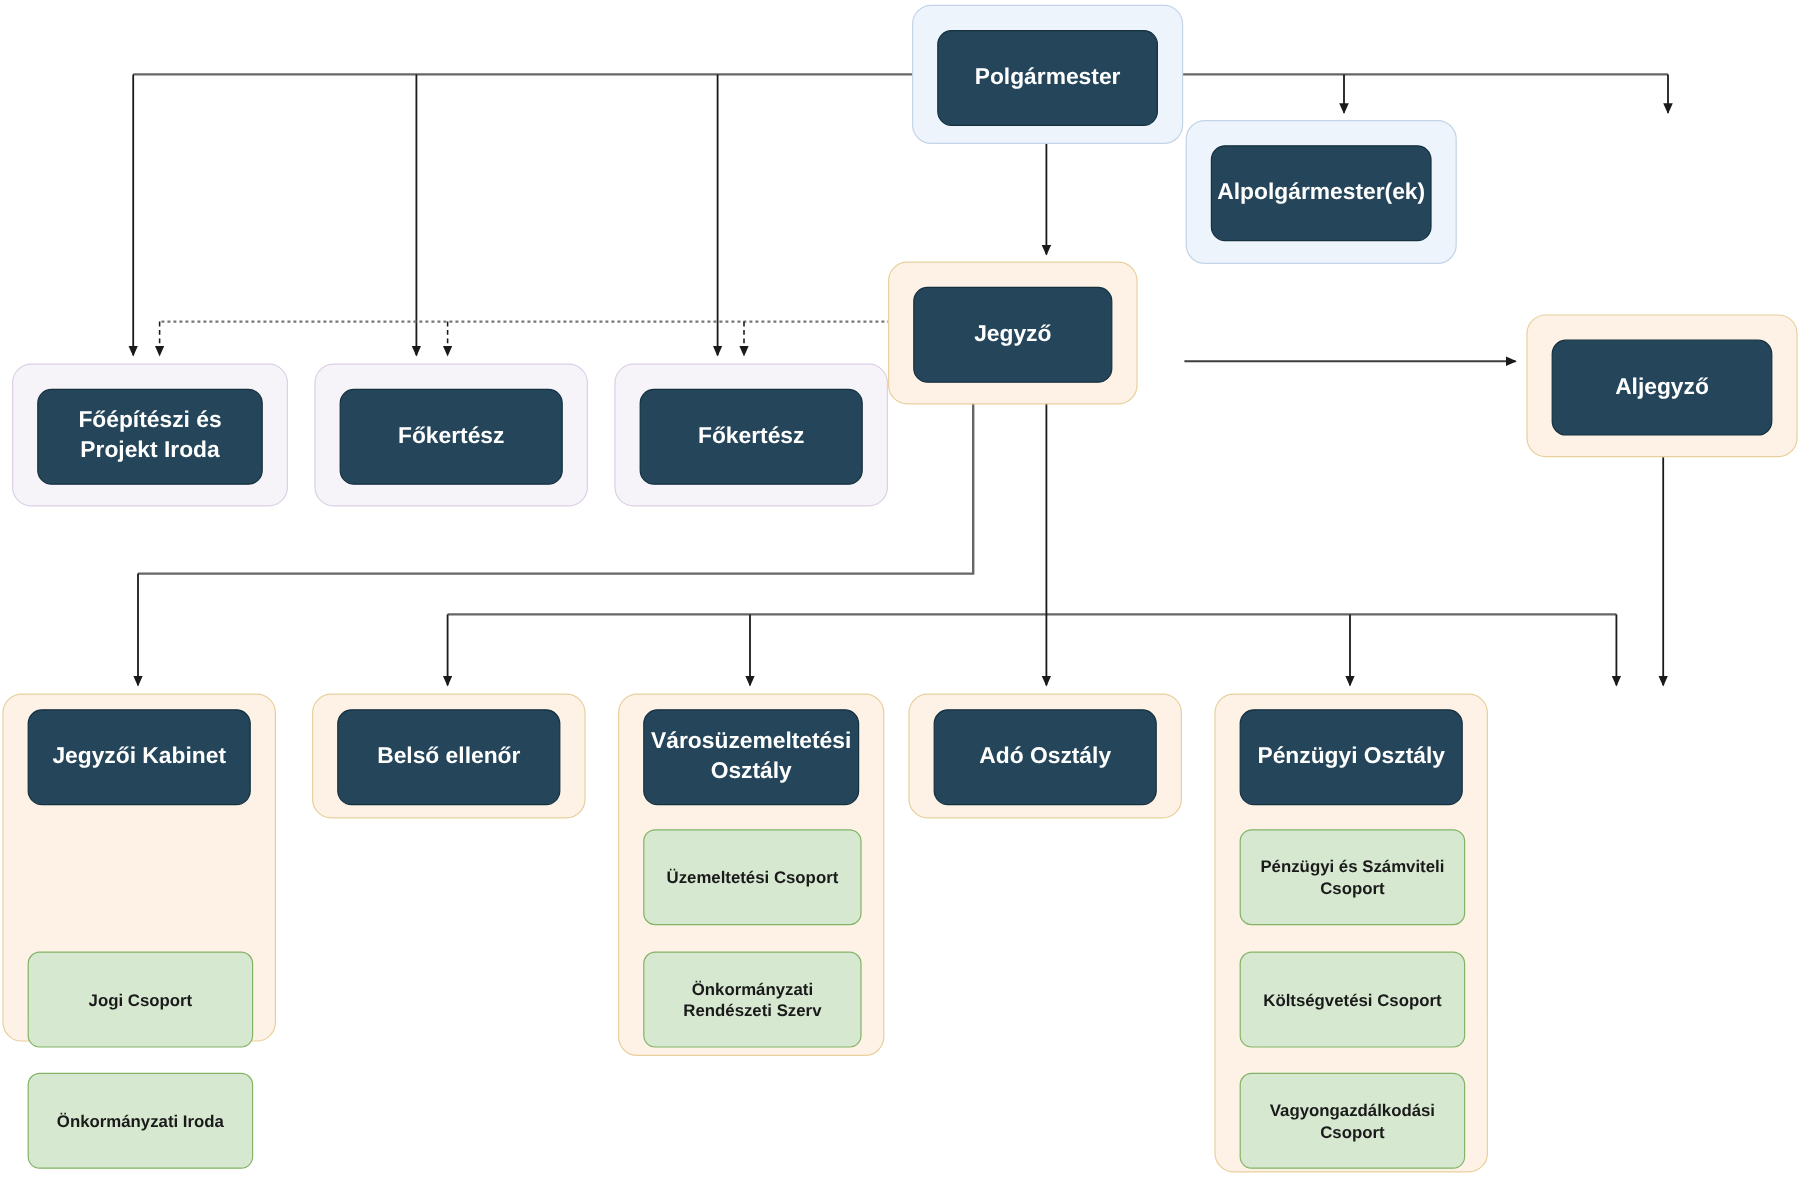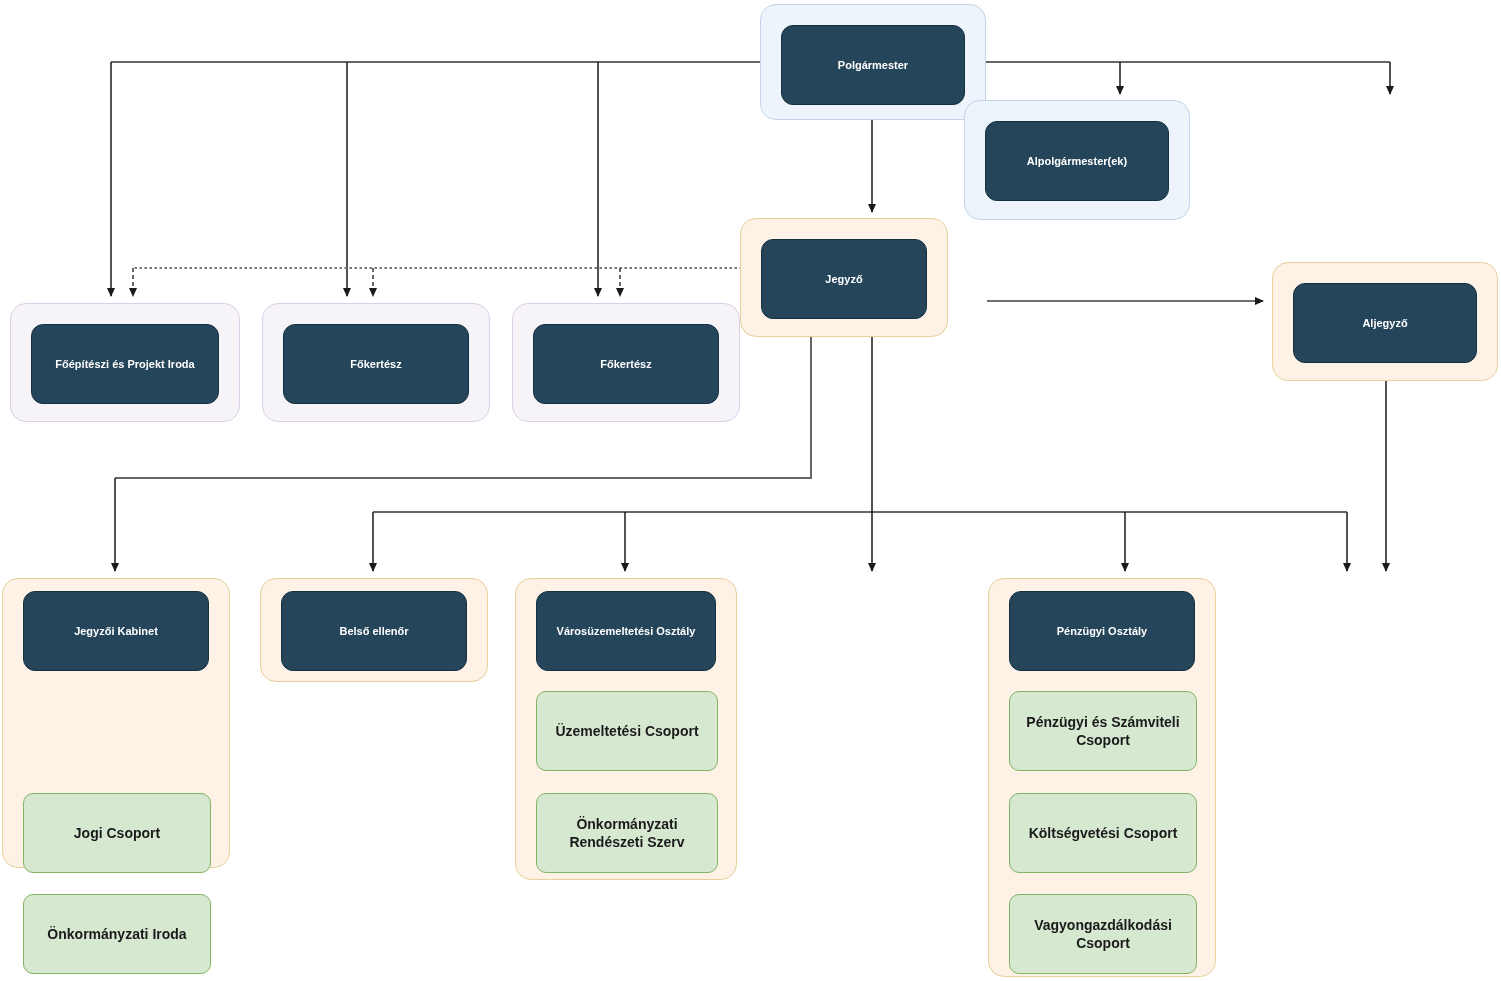--- a/index.html
+++ b/index.html
@@ -19,21 +19,21 @@
   .vline{stroke:var(--line-black);stroke-width:1.5;fill:none;}
   .aline{stroke:#3d3d3d;stroke-width:1.7;fill:none;}
   .dash-h{stroke:#787878;stroke-width:2;fill:none;stroke-dasharray:2.5 2.5;}
   .dash-v{stroke:var(--line-black);stroke-width:1.3;fill:none;stroke-dasharray:4 3;}
   .group{position:absolute;z-index:1;border-radius:16px;border:1px solid;}
   .group.blue{background:var(--group-blue-fill);border-color:var(--group-blue-border);}
   .group.orange{background:var(--group-orange-fill);border-color:var(--group-orange-border);}
   .group.purple{background:var(--group-purple-fill);border-color:var(--group-purple-border);}
   .box{position:absolute;left:20px;right:20px;top:12px;height:80px;border-radius:12px;
     background:var(--node-fill);border:1px solid var(--node-border);
-    color:var(--node-text);font-weight:bold;font-size:11px;line-height:1.3;
+    color:var(--node-text);font-weight:bold;font-size:19px;line-height:1.3;
     display:flex;align-items:center;justify-content:center;text-align:center;padding:0 10px;}
   .bt20 .box{top:20px;}
   .child{position:absolute;left:20px;right:18px;height:80px;border-radius:10px;
     background:var(--child-green-fill);border:1px solid var(--child-green-border);
     color:var(--child-text);font-weight:bold;font-size:14px;line-height:1.3;
     display:flex;align-items:center;justify-content:center;text-align:center;padding:0 10px;}
   .c0{top:112px}.c1{top:214px}.c2{top:315px}
 </style>
 </head>
 <body>
@@ -69,21 +69,21 @@
 
     <path class="dash-h" d="M 757 268 H 133"></path>
     <path class="dash-v" marker-end="url(#arw)" d="M 133 268 V 296"></path>
     <path class="dash-v" marker-end="url(#arw)" d="M 373 268 V 296"></path>
     <path class="dash-v" marker-end="url(#arw)" d="M 620 268 V 296"></path>
   </svg>
 
   <div class="group blue bt20" style="left:760px;top:4px;width:226px;height:116px">
     <div class="box">Polgármester</div>
   </div>
-  <div class="group blue bt20" style="left:964px;top:100px;width:226px;height:120px">
+  <div class="group blue bt20" style="left:988px;top:100px;width:226px;height:120px">
     <div class="box">Alpolgármester(ek)</div>
   </div>
 
   <div class="group orange bt20" style="left:740px;top:218px;width:208px;height:119px">
     <div class="box">Jegyző</div>
   </div>
   <div class="group purple bt20" style="left:10px;top:303px;width:230px;height:119px">
     <div class="box">Főépítészi és Projekt Iroda</div>
   </div>
 
@@ -106,22 +106,25 @@
   <div class="group orange" style="left:260px;top:578px;width:228px;height:104px">
     <div class="box">Belső ellenőr</div>
   </div>
 
   <div class="group orange" style="left:515px;top:578px;width:222px;height:302px">
     <div class="box">Városüzemeltetési Osztály</div>
     <div class="child c0">Üzemeltetési Csoport</div>
     <div class="child c1">Önkormányzati Rendészeti Szerv</div>
   </div>
 
+  <div class="group orange" style="left:757px;top:578px;width:228px;height:104px">
+    <div class="box">Adó Osztály</div>
+  </div>
 
-  <div class="group orange" style="left:988px;top:578px;width:228px;height:399px">
+  <div class="group orange" style="left:1012px;top:578px;width:228px;height:399px">
     <div class="box">Pénzügyi Osztály</div>
     <div class="child c0">Pénzügyi és Számviteli Csoport</div>
     <div class="child c1">Költségvetési Csoport</div>
     <div class="child c2">Vagyongazdálkodási Csoport</div>
   </div>
 
 
 </div>
 
 </body></html>

